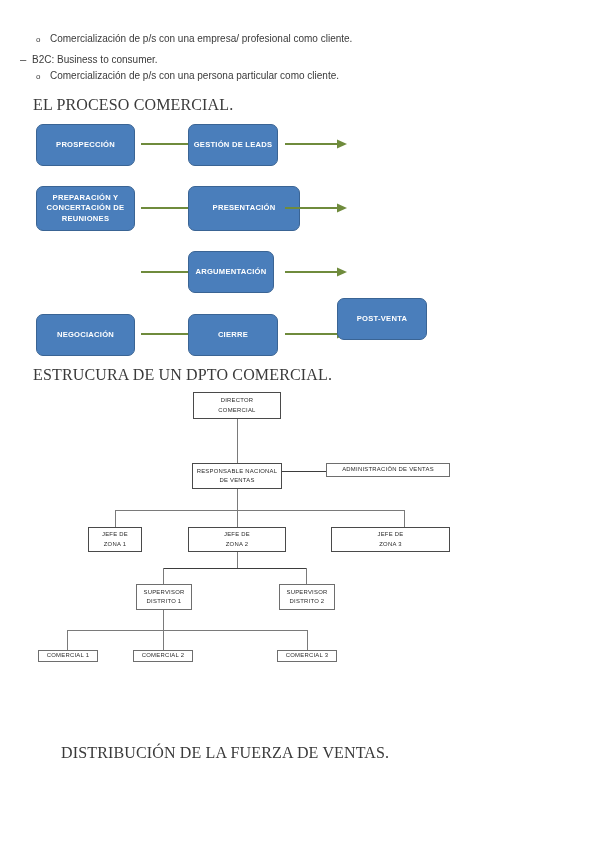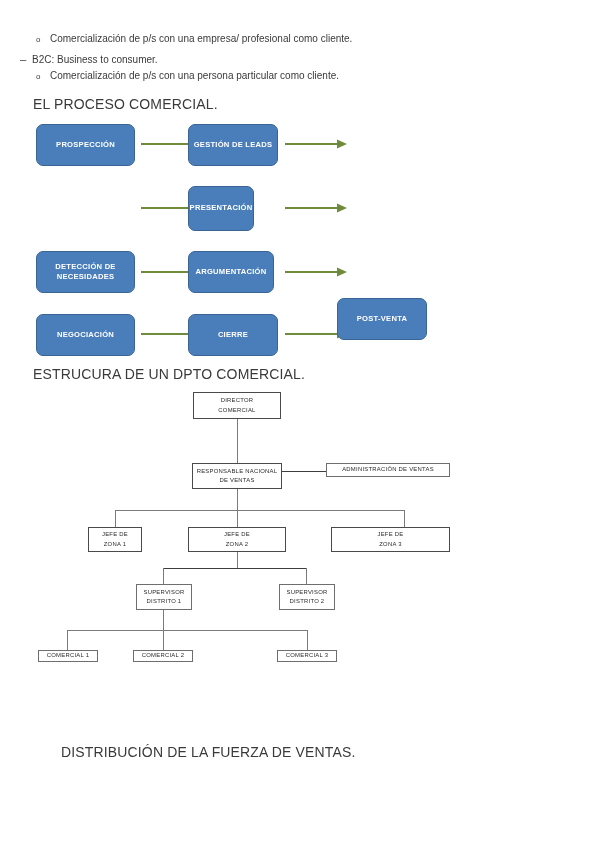--- a/index.html
+++ b/index.html
@@ -38,23 +38,24 @@
     font-size: 8px;
     color: #3a3a3a;
   }
   .bullet-text {
     font-size: 10px;
     color: #3a3a3a;
   }
   .heading {
     position: absolute;
     white-space: nowrap;
-    font-size: 14px;
+    font-size: 16px;
     color: #3a3a3a;
     letter-spacing: 0.15px;
+    font-family: Liberation Serif, serif;
   }
 
   
   .pbox {
     position: absolute;
     background: #4a7ebb;
     border: 1.2px solid #3a6494;
     border-radius: 7px;
     color: #ffffff;
     font-weight: bold;
@@ -128,34 +129,34 @@
     <path d="M54 1.5 L64 6 L54 10.5 Z" fill="#6f8b3c"></path>
   </svg>
 
   <div class="pbox" style="left:188px; top:124px; width:90px; height:42px;">GESTIÓN DE LEADS</div>
 
   <svg class="arrow" style="left:283px; top:138px; width:68px;" viewBox="0 0 68 12">
     <path d="M2 6 H58" stroke="#6f8b3c" stroke-width="2.2" fill="none"></path>
     <path d="M54 1.5 L64 6 L54 10.5 Z" fill="#6f8b3c"></path>
   </svg>
 
+  <div class="pbox" style="left:36px; top:186px; width:99px; height:45px;">PREPARACIÓN Y CONCERTACIÓN DE REUNIONES</div>
 
   <svg class="arrow" style="left:139px; top:202px; width:68px;" viewBox="0 0 68 12">
     <path d="M2 6 H58" stroke="#6f8b3c" stroke-width="2.2" fill="none"></path>
     <path d="M54 1.5 L64 6 L54 10.5 Z" fill="#6f8b3c"></path>
   </svg>
 
-  <div class="pbox" style="left:188px; top:186px; width:66px; height:45px;">PRESENTACIÓN</div>
+  <div class="pbox" style="left:188px; top:186px; width:112px; height:45px;">PRESENTACIÓN</div>
 
   <svg class="arrow" style="left:283px; top:202px; width:68px;" viewBox="0 0 68 12">
     <path d="M2 6 H58" stroke="#6f8b3c" stroke-width="2.2" fill="none"></path>
     <path d="M54 1.5 L64 6 L54 10.5 Z" fill="#6f8b3c"></path>
   </svg>
 
-  <div class="pbox" style="left:36px; top:251px; width:99px; height:42px;">DETECCIÓN DE NECESIDADES</div>
 
   <svg class="arrow" style="left:139px; top:266px; width:68px;" viewBox="0 0 68 12">
     <path d="M2 6 H58" stroke="#6f8b3c" stroke-width="2.2" fill="none"></path>
     <path d="M54 1.5 L64 6 L54 10.5 Z" fill="#6f8b3c"></path>
   </svg>
 
   <div class="pbox" style="left:188px; top:251px; width:86px; height:42px;">ARGUMENTACIÓN</div>
 
   <svg class="arrow" style="left:283px; top:266px; width:68px;" viewBox="0 0 68 12">
     <path d="M2 6 H58" stroke="#6f8b3c" stroke-width="2.2" fill="none"></path>

